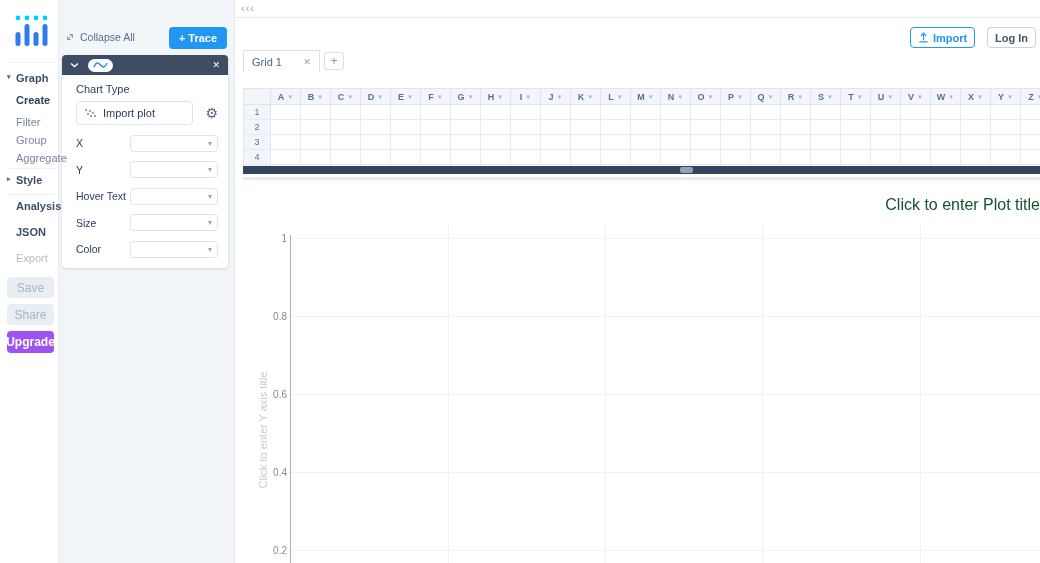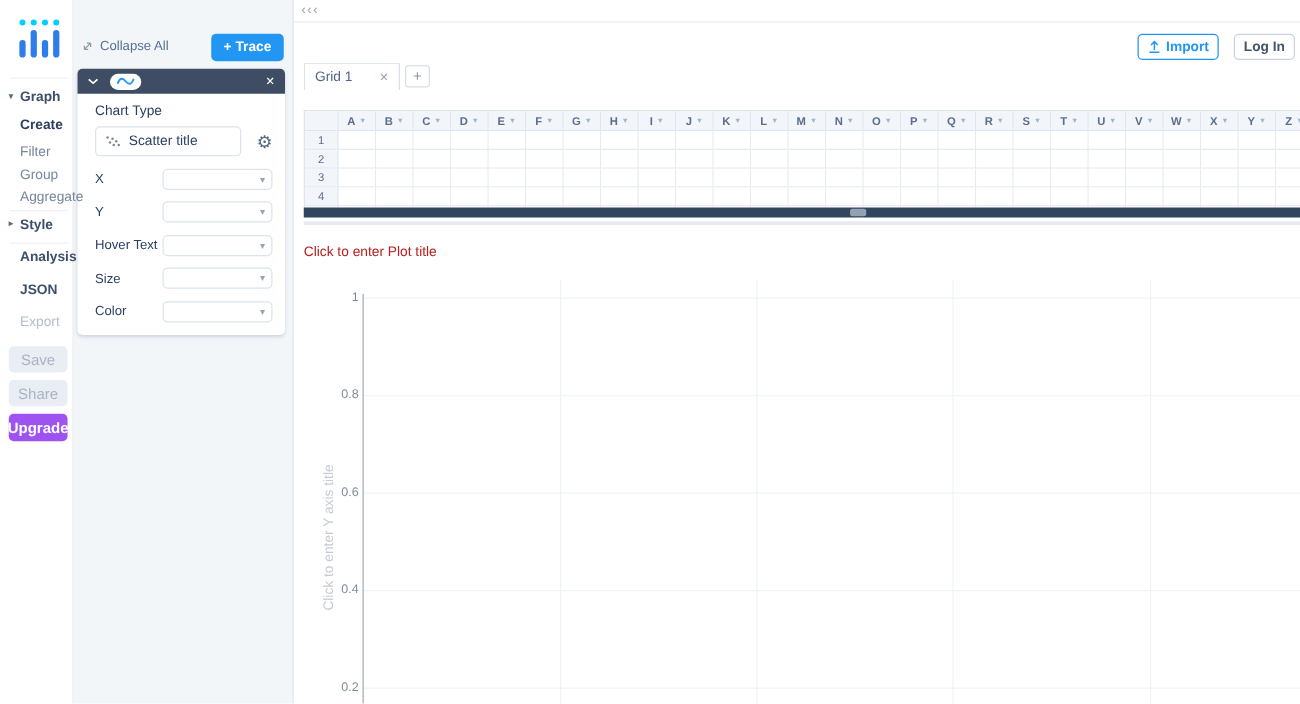--- a/index.html
+++ b/index.html
@@ -101,22 +101,22 @@
   #hscroll { position:absolute; left:243px; top:166px; right:0; height:8px;
              background:#32455e; cursor:pointer; }
   #hthumb { position:absolute; left:437px; top:1px; width:13px; height:6px;
             background:#93a1b2; border-radius:2px; cursor:grab; }
   #sep-band { position:absolute; left:243px; top:177px; right:0; height:3px;
               background:#e6ebf3; }
 
   
   #plot { position:absolute; left:243px; top:180px; right:0; bottom:0; background:#fff;
           overflow:hidden; }
-  #plot-title { position:absolute; top:16px; left:0; width:100%; text-align:left;
-                font-size:11px; color:#b91c1c; cursor:text; }
+  #plot-title { position:absolute; top:16px; left:0; width:100%; text-align:right;
+                font-size:16px; color:#14532d; cursor:text; }
   #y-axis-line { position:absolute; left:47px; top:55px; bottom:0; width:1px;
                  background:#a5adb8; }
   .hgrid { position:absolute; left:48px; right:0; height:1px; background:#f0f3f6; }
   .vgrid { position:absolute; top:44px; bottom:0; width:1px; background:#f0f3f6; }
   .ytick { position:absolute; left:0; width:44px; text-align:right; font-size:10px;
            color:#7f8b9c; transform:translateY(-50%); }
   #y-axis-title { position:absolute; left:20px; top:250px; transform:translate(-50%,-50%) rotate(-90deg);
                   font-size:11px; color:#c5cbd4; white-space:nowrap; cursor:text; }
 </style>
 </head>
@@ -184,21 +184,21 @@
         <div class="ct-row">
           <div id="chart-type-box">
             <svg width="13" height="10" viewBox="0 0 13 10">
               <circle cx="2" cy="2" r="1" fill="#7a87a1"></circle>
                 <circle cx="6" cy="3" r="1" fill="#7a87a1"></circle>
               <circle cx="4" cy="6" r="1" fill="#7a87a1"></circle>
                 <circle cx="9" cy="5" r="1" fill="#7a87a1"></circle>
               <circle cx="7" cy="8" r="1" fill="#7a87a1"></circle>
                 <circle cx="11" cy="8" r="1" fill="#7a87a1"></circle>
             </svg>
-            <span>Scatter title</span>
+            <span>Import plot</span>
           </div>
           <span id="gear">⚙</span>
         </div>
         <div id="trace-fields">
             <div class="field-row">
               <div class="field-label">X</div>
               <div class="field-select">
                 <span class="dd">▾</span>
               </div>
             </div>

